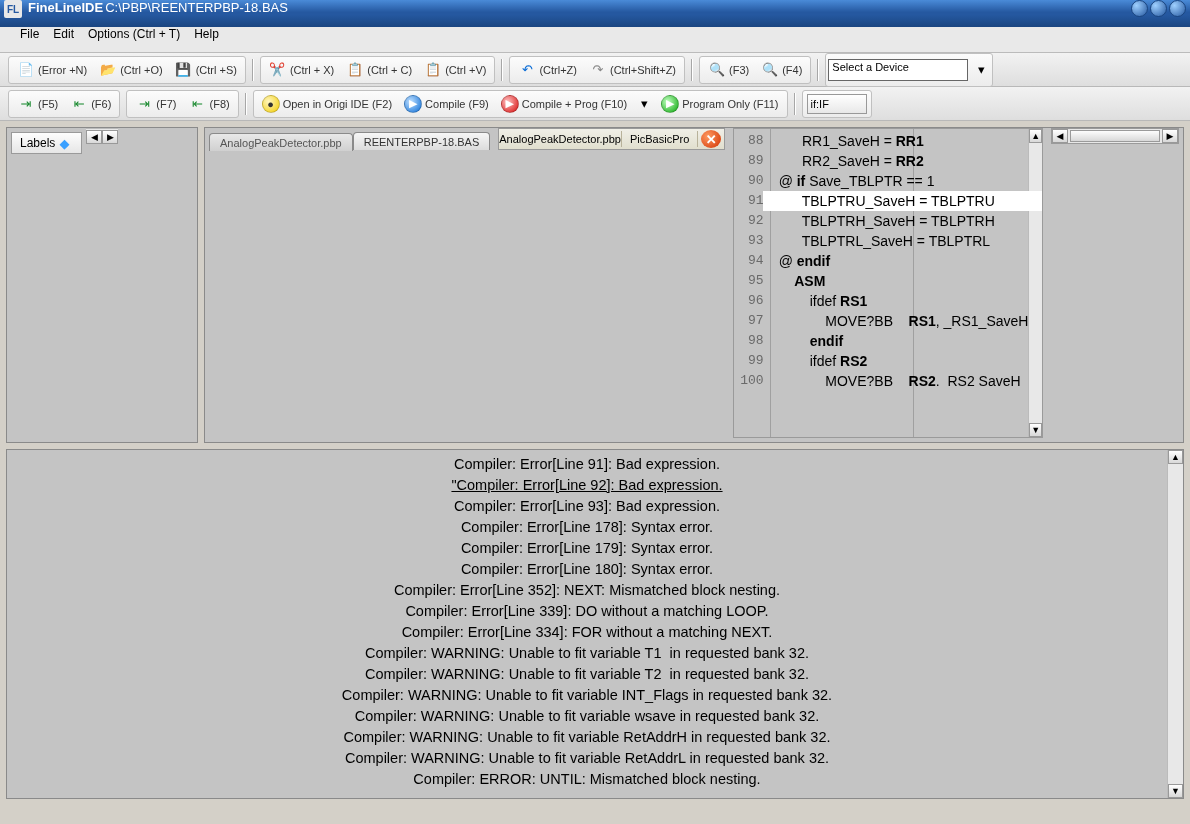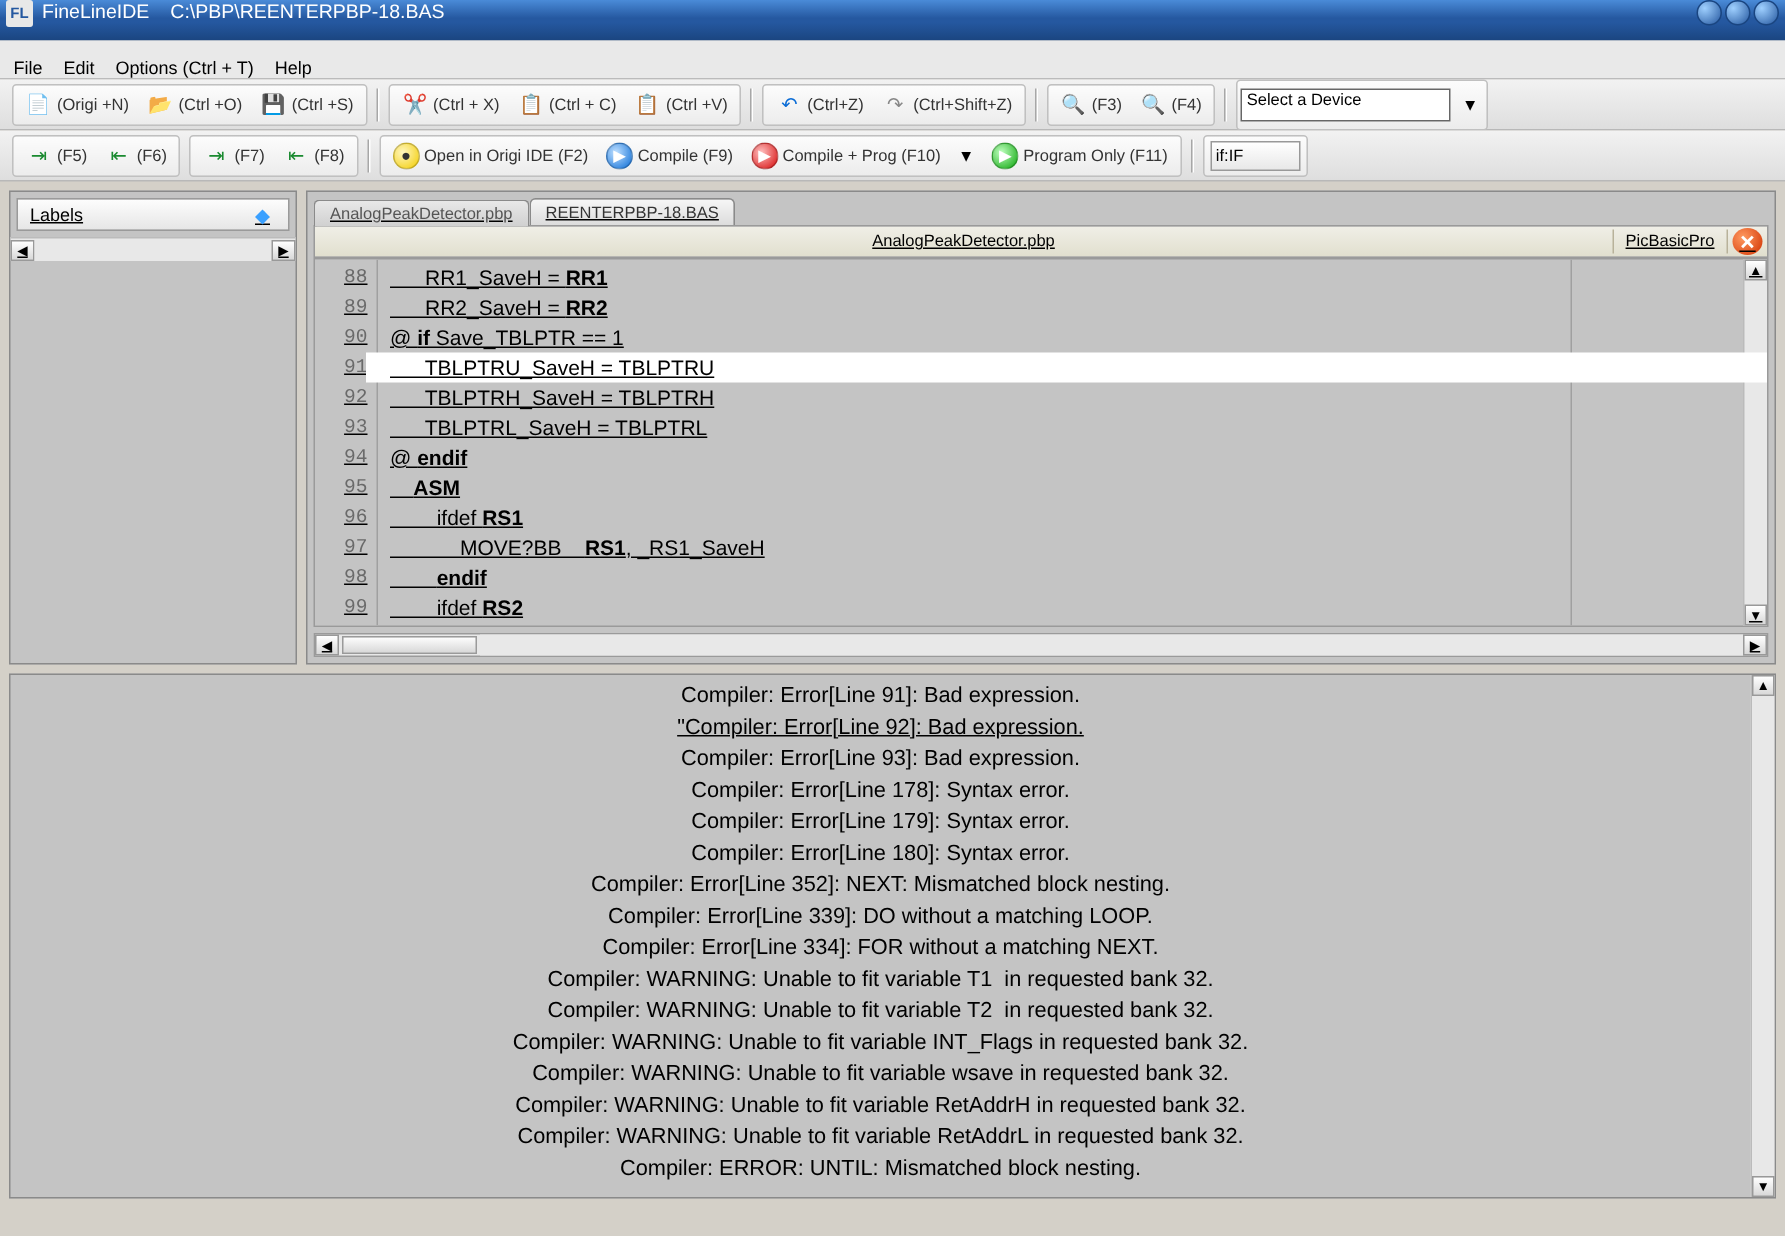--- a/index.html
+++ b/index.html
@@ -1,41 +1,41 @@
 <!DOCTYPE html>
 <html><head>
 <meta charset="utf-8">
 <style>
 * { margin: 0; padding: 0; box-sizing: border-box; font-family: "Segoe UI", Tahoma, sans-serif; }
 body { width: 1190px; height: 824px; background: #d4d0c8; overflow: hidden; display: flex; flex-direction: column; }
 
 
 .titlebar { height: 27px; background: linear-gradient(to bottom, #4a8bd8 0%, #2558a0 45%, #2558a0 55%, #1a4580 100%); display: flex; color: #fff; font-size: 13px; padding: 0 4px; }
 .titlebar .logo { width: 18px; height: 18px; background: #e8e8e8; color: #2558a0; font-size: 10px; font-weight: bold; display: inline-flex; align-items: center; justify-content: center; border-radius: 2px; margin-right: 6px; }
-.titlebar .app-name { margin-right: 14px; }
+.titlebar .app-name { margin-right: 2px; font-weight: bold; }
 .titlebar .spacer { flex: 1; }
 .titlebar .winbtns { display: flex; gap: 2px; }
 .titlebar .winbtn { width: 17px; height: 17px; border-radius: 50%; background: radial-gradient(circle at 30% 30%, #9fd0ff, #2558a0); border: 1px solid #1a4580; }
 
 
-.menubar { height: 26px; background: #e9e9e9; display: flex; align-items: flex-end; padding: 0 9px; font-size: 12px; gap: 14px; border-bottom: 1px solid #bbb;}
+.menubar { height: 26px; background: #e9e9e9; display: flex; align-items: flex-start; padding: 0 20px; font-size: 12px; gap: 14px; border-bottom: 1px solid #bbb;}
 .menubar span { cursor: default; }
 .toolbar { height: 34px; background: linear-gradient(to bottom,#f2f2f2,#dedede); display: flex; align-items: center; padding: 2px 8px; gap: 6px; border-bottom: 1px solid #b8b8b8;}
 .tgroup { display: flex; align-items: center; gap: 4px; border: 1px solid #c0c0c0; border-radius: 3px; padding: 2px 4px; background: linear-gradient(to bottom,#fcfcfc,#ececec); height: 28px; }
 .tbtn { display: inline-flex; align-items: center; gap: 3px; font-size: 11px; color: #333; padding: 2px 4px; }
 .icn { width: 18px; height: 18px; display: inline-flex; align-items: center; justify-content: center; font-size: 13px;}
 .sep { width: 2px; height: 22px; border-left: 1px solid #a7a7a7; border-right: 1px solid #fff; }
 .device-select { width: 140px; height: 22px; font-size: 11px; border: 1px solid #666; background:#fff; padding: 1px 3px;}
 .snippet { width: 60px; height: 20px; font-size: 11px; border: 1px solid #999; background: linear-gradient(to bottom,#fff,#e8e8e8); padding: 0 3px; display:inline-flex; align-items:center;}
 .circ { width:18px; height:18px; border-radius:50%; display:inline-flex; align-items:center; justify-content:center; font-size:11px; border:1px solid rgba(0,0,0,0.2);}
 .c-yel{background:radial-gradient(circle at 35% 35%,#fff6c0,#f2cc00);} .c-blu{background:radial-gradient(circle at 35% 35%,#c0e0ff,#0a6cd6);color:#fff;} .c-red{background:radial-gradient(circle at 35% 35%,#ffc0c0,#d60a0a);color:#fff;} .c-grn{background:radial-gradient(circle at 35% 35%,#c0ffc0,#0aa60a);color:#fff;}
 
 
 .main { flex: none; height: 328px; display: flex; gap: 6px; padding: 6px; }
-.panel { border: 1px solid #8a8a8a; background: #c4c4c4; display:flex; flex-direction:column;text-decoration:underline; }
+.panel { border: 1px solid #8a8a8a; background: #c4c4c4; display:flex; flex-direction:row; }
 .leftp { width: 192px;}
 .rightp { flex: 1; position:relative;}
 .labels-hdr { height: 22px; background: linear-gradient(to bottom,#fdfdfd,#e6e6e6); border:1px solid #9a9a9a; margin:4px; display:flex; align-items:center; justify-content:space-between; padding:0 8px; font-size: 12px; }
 .labels-body { flex:1; overflow:hidden; background:#c4c4c4; margin:0 4px; font-family:"Courier New",monospace; font-size:14px; color:#000; padding:2px 3px; line-height:20px; white-space:pre;}
 .hscroll { height: 16px; display:flex; align-items:center; background: #e8e8e8; border-top:1px solid #bbb; }
 .hsbtn{ width:16px; height:14px; background:linear-gradient(to bottom,#fff,#d8d8d8); border:1px solid #999; font-size:9px; display:inline-flex; align-items:center; justify-content:center;}
 .hstrack{flex:1; height:14px; background:#e8e8e8;}
 .vscroll{ width:16px; background:#e8e8e8; display:flex; flex-direction:column; border-left:1px solid #bbb;}
 .vsbtn{ height:14px; background:linear-gradient(to bottom,#fff,#d8d8d8); border:1px solid #999; font-size:9px; display:inline-flex; align-items:center; justify-content:center;}
 .vstrack{flex:1;}
@@ -80,21 +80,21 @@
   <span>File</span>
   <span>Edit</span>
   <span>Options (Ctrl + T)</span>
   <span>Help</span>
 </div>
 
 <div class="toolbar">
   <div class="tgroup">
     <span class="tbtn">
         <span class="icn">📄</span>
-        <span>(Origi +N)</span>
+        <span>(Error +N)</span>
       </span>
     <span class="tbtn">
         <span class="icn">📂</span>
         <span>(Ctrl +O)</span>
       </span>
     <span class="tbtn">
         <span class="icn">💾</span>
         <span>(Ctrl +S)</span>
       </span>
   </div>

